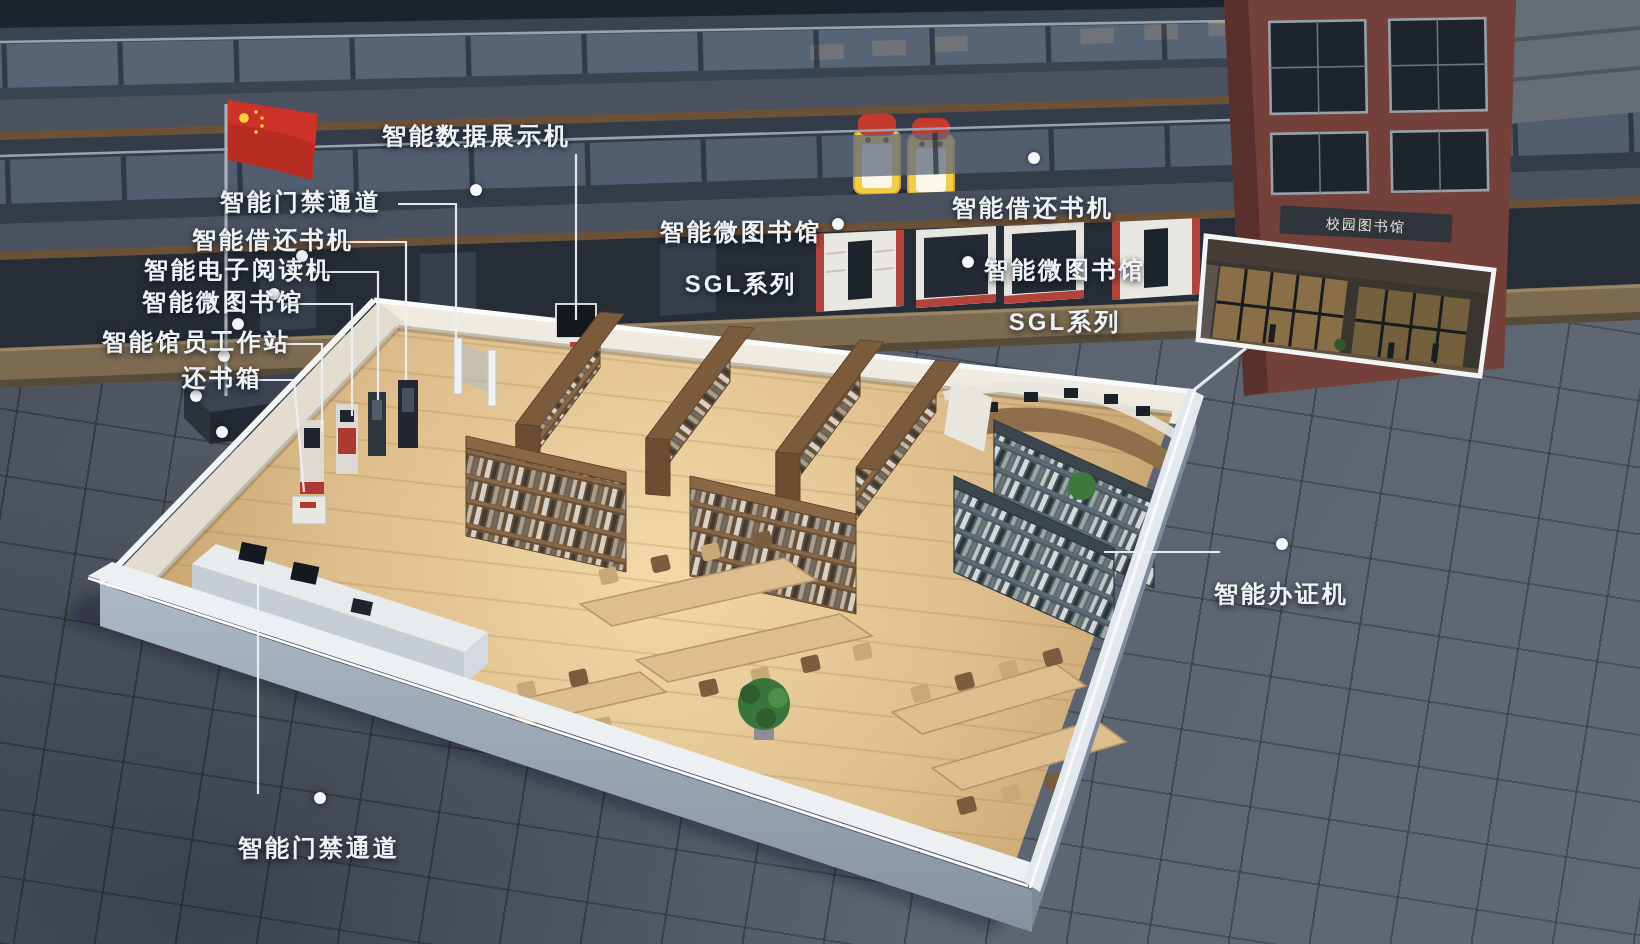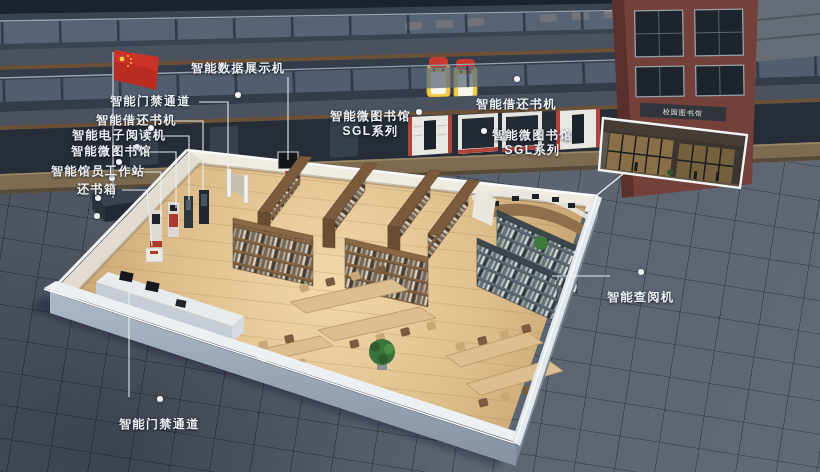--- a/index.html
+++ b/index.html
@@ -15,21 +15,21 @@
   }
   svg.scene{position:absolute;left:0;top:0;width:820px;height:472px;display:block;}
   .lb{position:absolute;display:flex;align-items:center;gap:16px;color:#eff2f5;
       font-weight:bold;font-size:12px;line-height:1.15;letter-spacing:1.5px;white-space:nowrap;
       text-shadow:0 1px 3px rgba(5,10,18,.85);flex-direction:column;}
   .dot{width:6px;height:6px;border-radius:50%;background:#f4f6f8;flex:none;
        box-shadow:0 0 3px rgba(0,0,0,.55);}
   .lb2{position:absolute;color:#eff2f5;font-weight:bold;font-size:12px;line-height:1.2;
        letter-spacing:1.5px;white-space:nowrap;text-shadow:0 1px 3px rgba(5,10,18,.85);}
   .lb2 .l1{display:flex;align-items:flex-start;gap:5px;}
-  .lb2 .l2{text-align:center;margin-top:1px;}
+  .lb2 .l2{text-align:center;margin-top:12px;}
   .lb2.sgl .l2{padding-right:11px;}
   .lb2.mul .l2{padding-left:11px;}
 </style>
 </head>
 <body>
 
 <div class="stage">
 <svg class="scene" viewBox="0 0 820 472" aria-hidden="true">
   <defs>
     <pattern id="posts" width="58" height="8" patternUnits="userSpaceOnUse" patternTransform="rotate(-1.7)">
@@ -425,21 +425,21 @@
   <span class="dot"></span>
 </div>
 <div class="lb" style="left:71px;top:145px">
   <span>智能微图书馆</span>
   <span class="dot"></span>
 </div>
 <div class="lb" style="left:51px;top:165px">
   <span>智能馆员工作站</span>
   <span class="dot"></span>
 </div>
-<div class="lb" style="left:77px;top:183px">
+<div class="lb" style="left:91px;top:183px">
   <span>还书箱</span>
   <span class="dot"></span>
 </div>
 <div class="lb" style="left:476px;top:76px">
   <span class="dot"></span>
   <span>智能借还书机</span>
 </div>
 <div class="lb2 sgl" style="left:330px;top:109px">
   <div class="l1">
     <span>智能微图书馆</span>
@@ -449,19 +449,19 @@
 </div>
 <div class="lb2 mul" style="left:481px;top:128px">
   <div class="l1">
     <span class="dot"></span>
     <span>智能微图书馆</span>
   </div>
   <div class="l2">SGL系列</div>
 </div>
 <div class="lb" style="left:607px;top:269px">
   <span class="dot"></span>
-  <span>智能查阅机</span>
+  <span>智能办证机</span>
 </div>
 <div class="lb" style="left:119px;top:396px">
   <span class="dot"></span>
   <span>智能门禁通道</span>
 </div>
 </div>
 
 </body></html>

